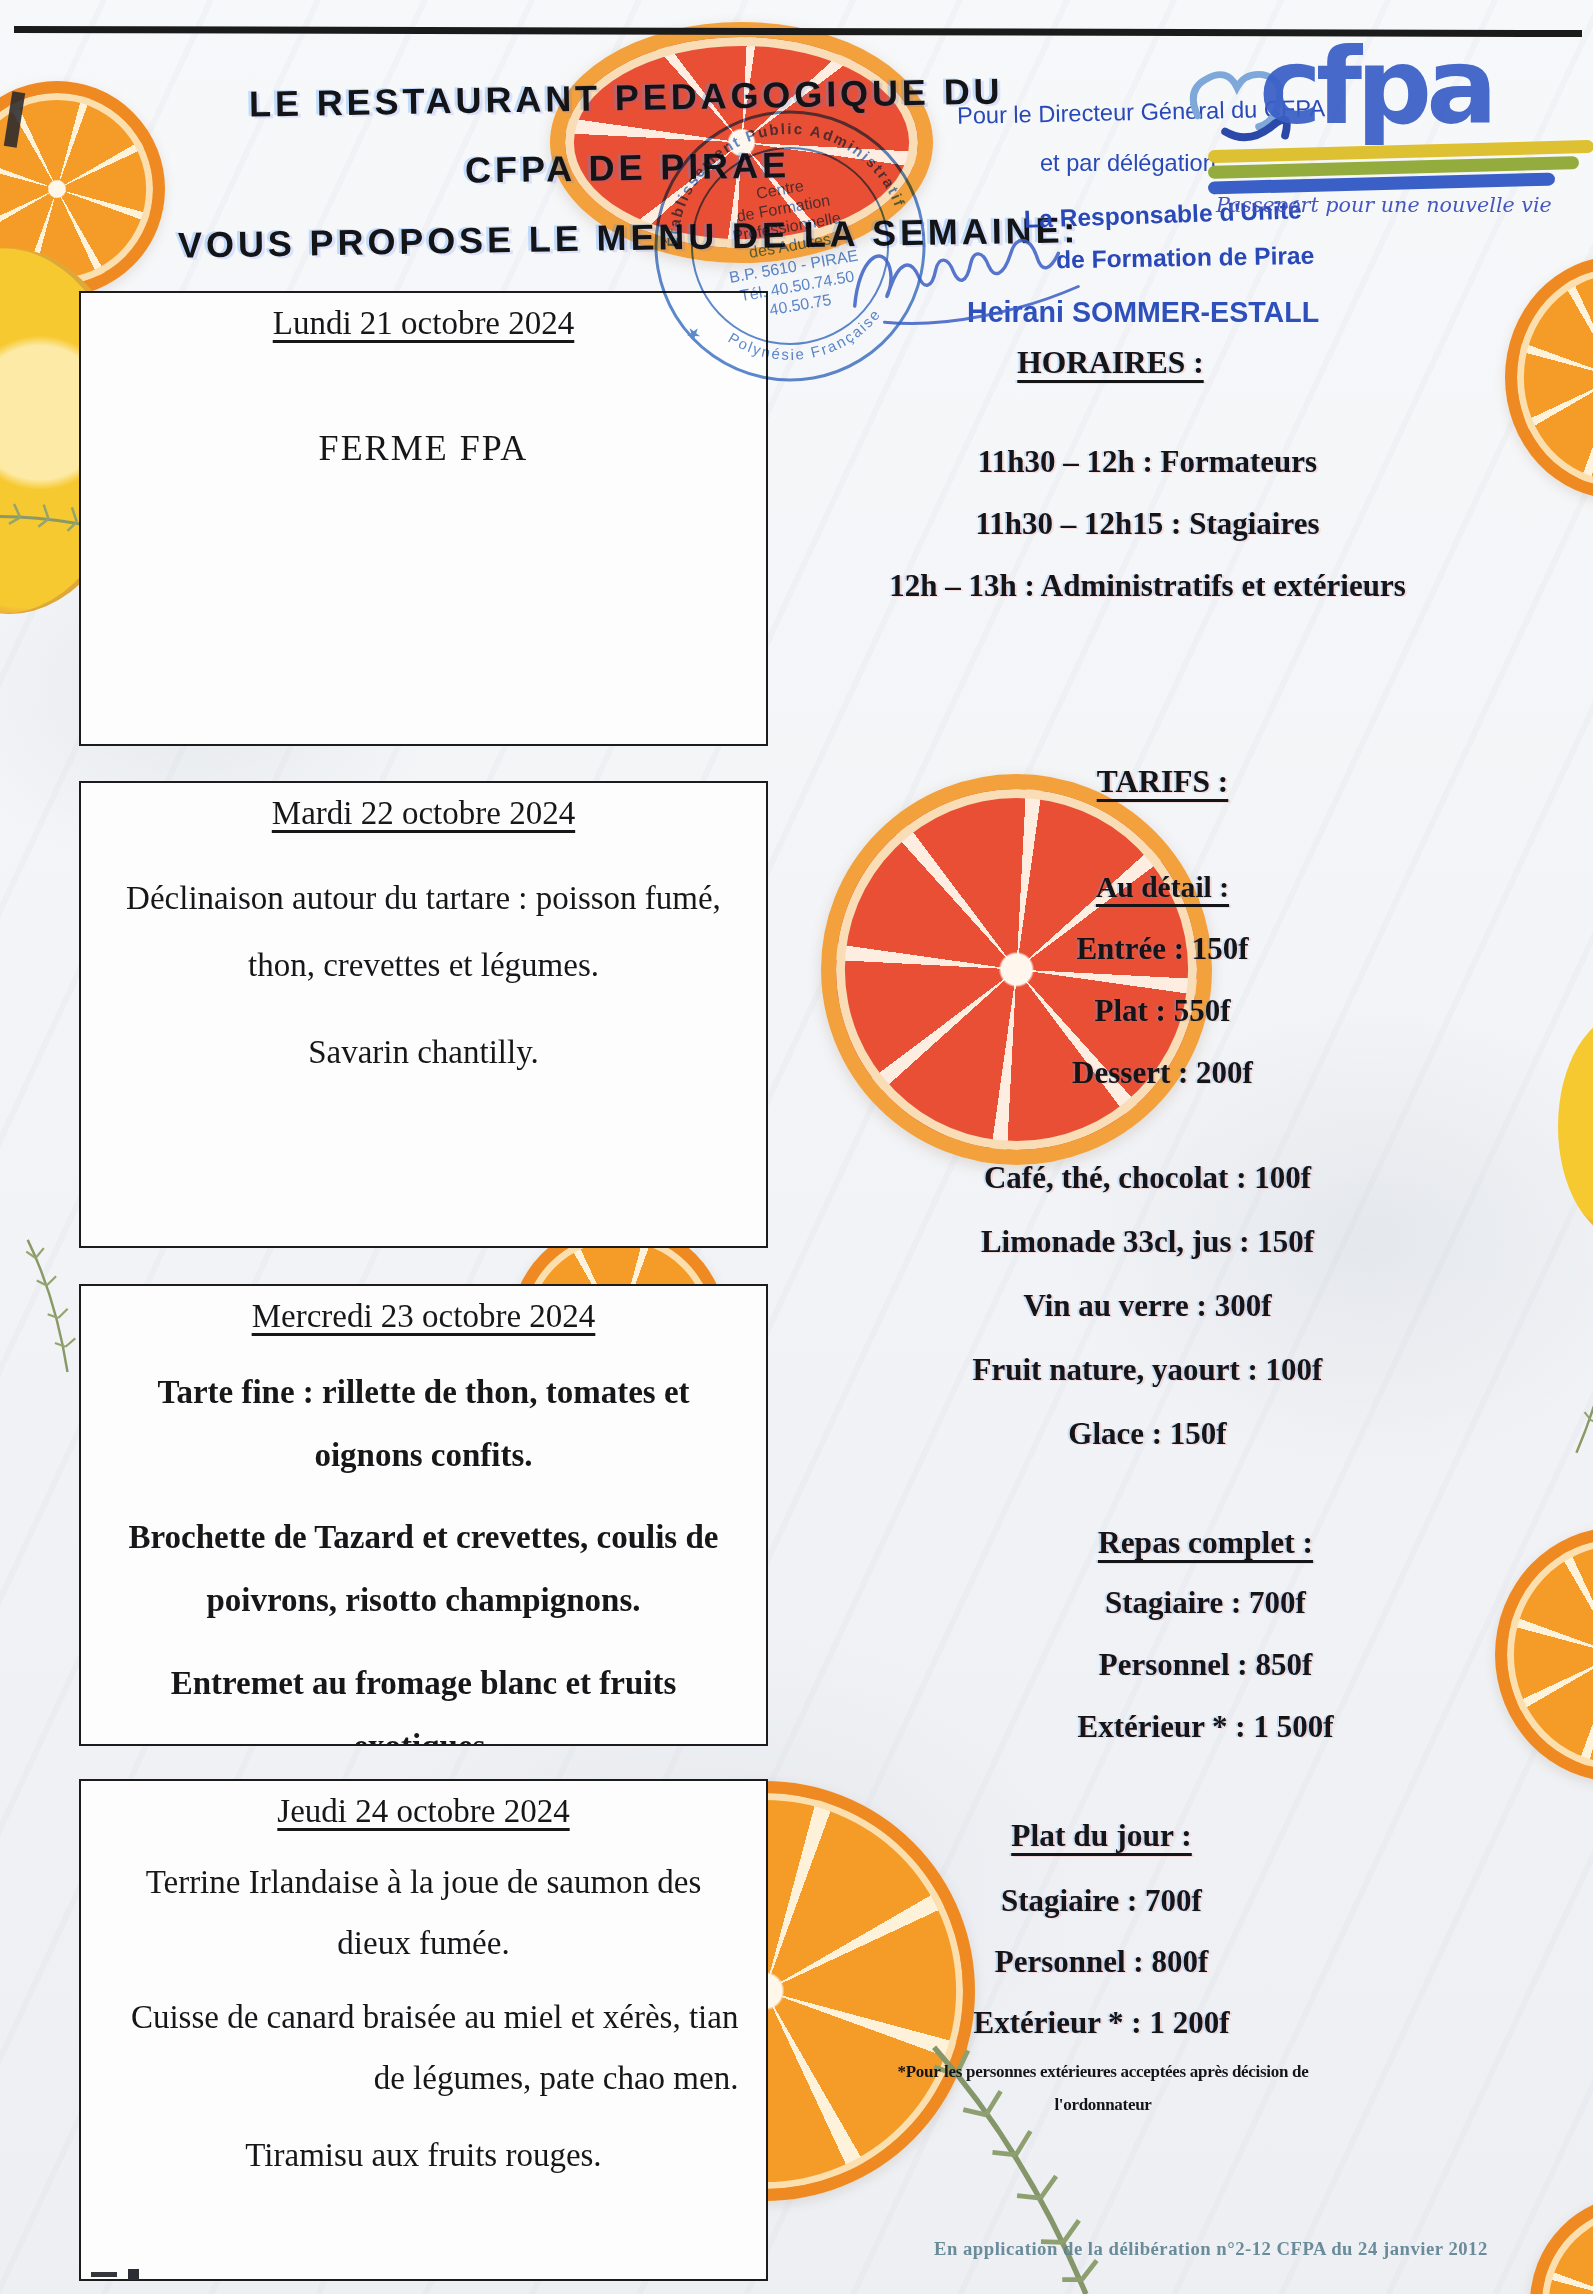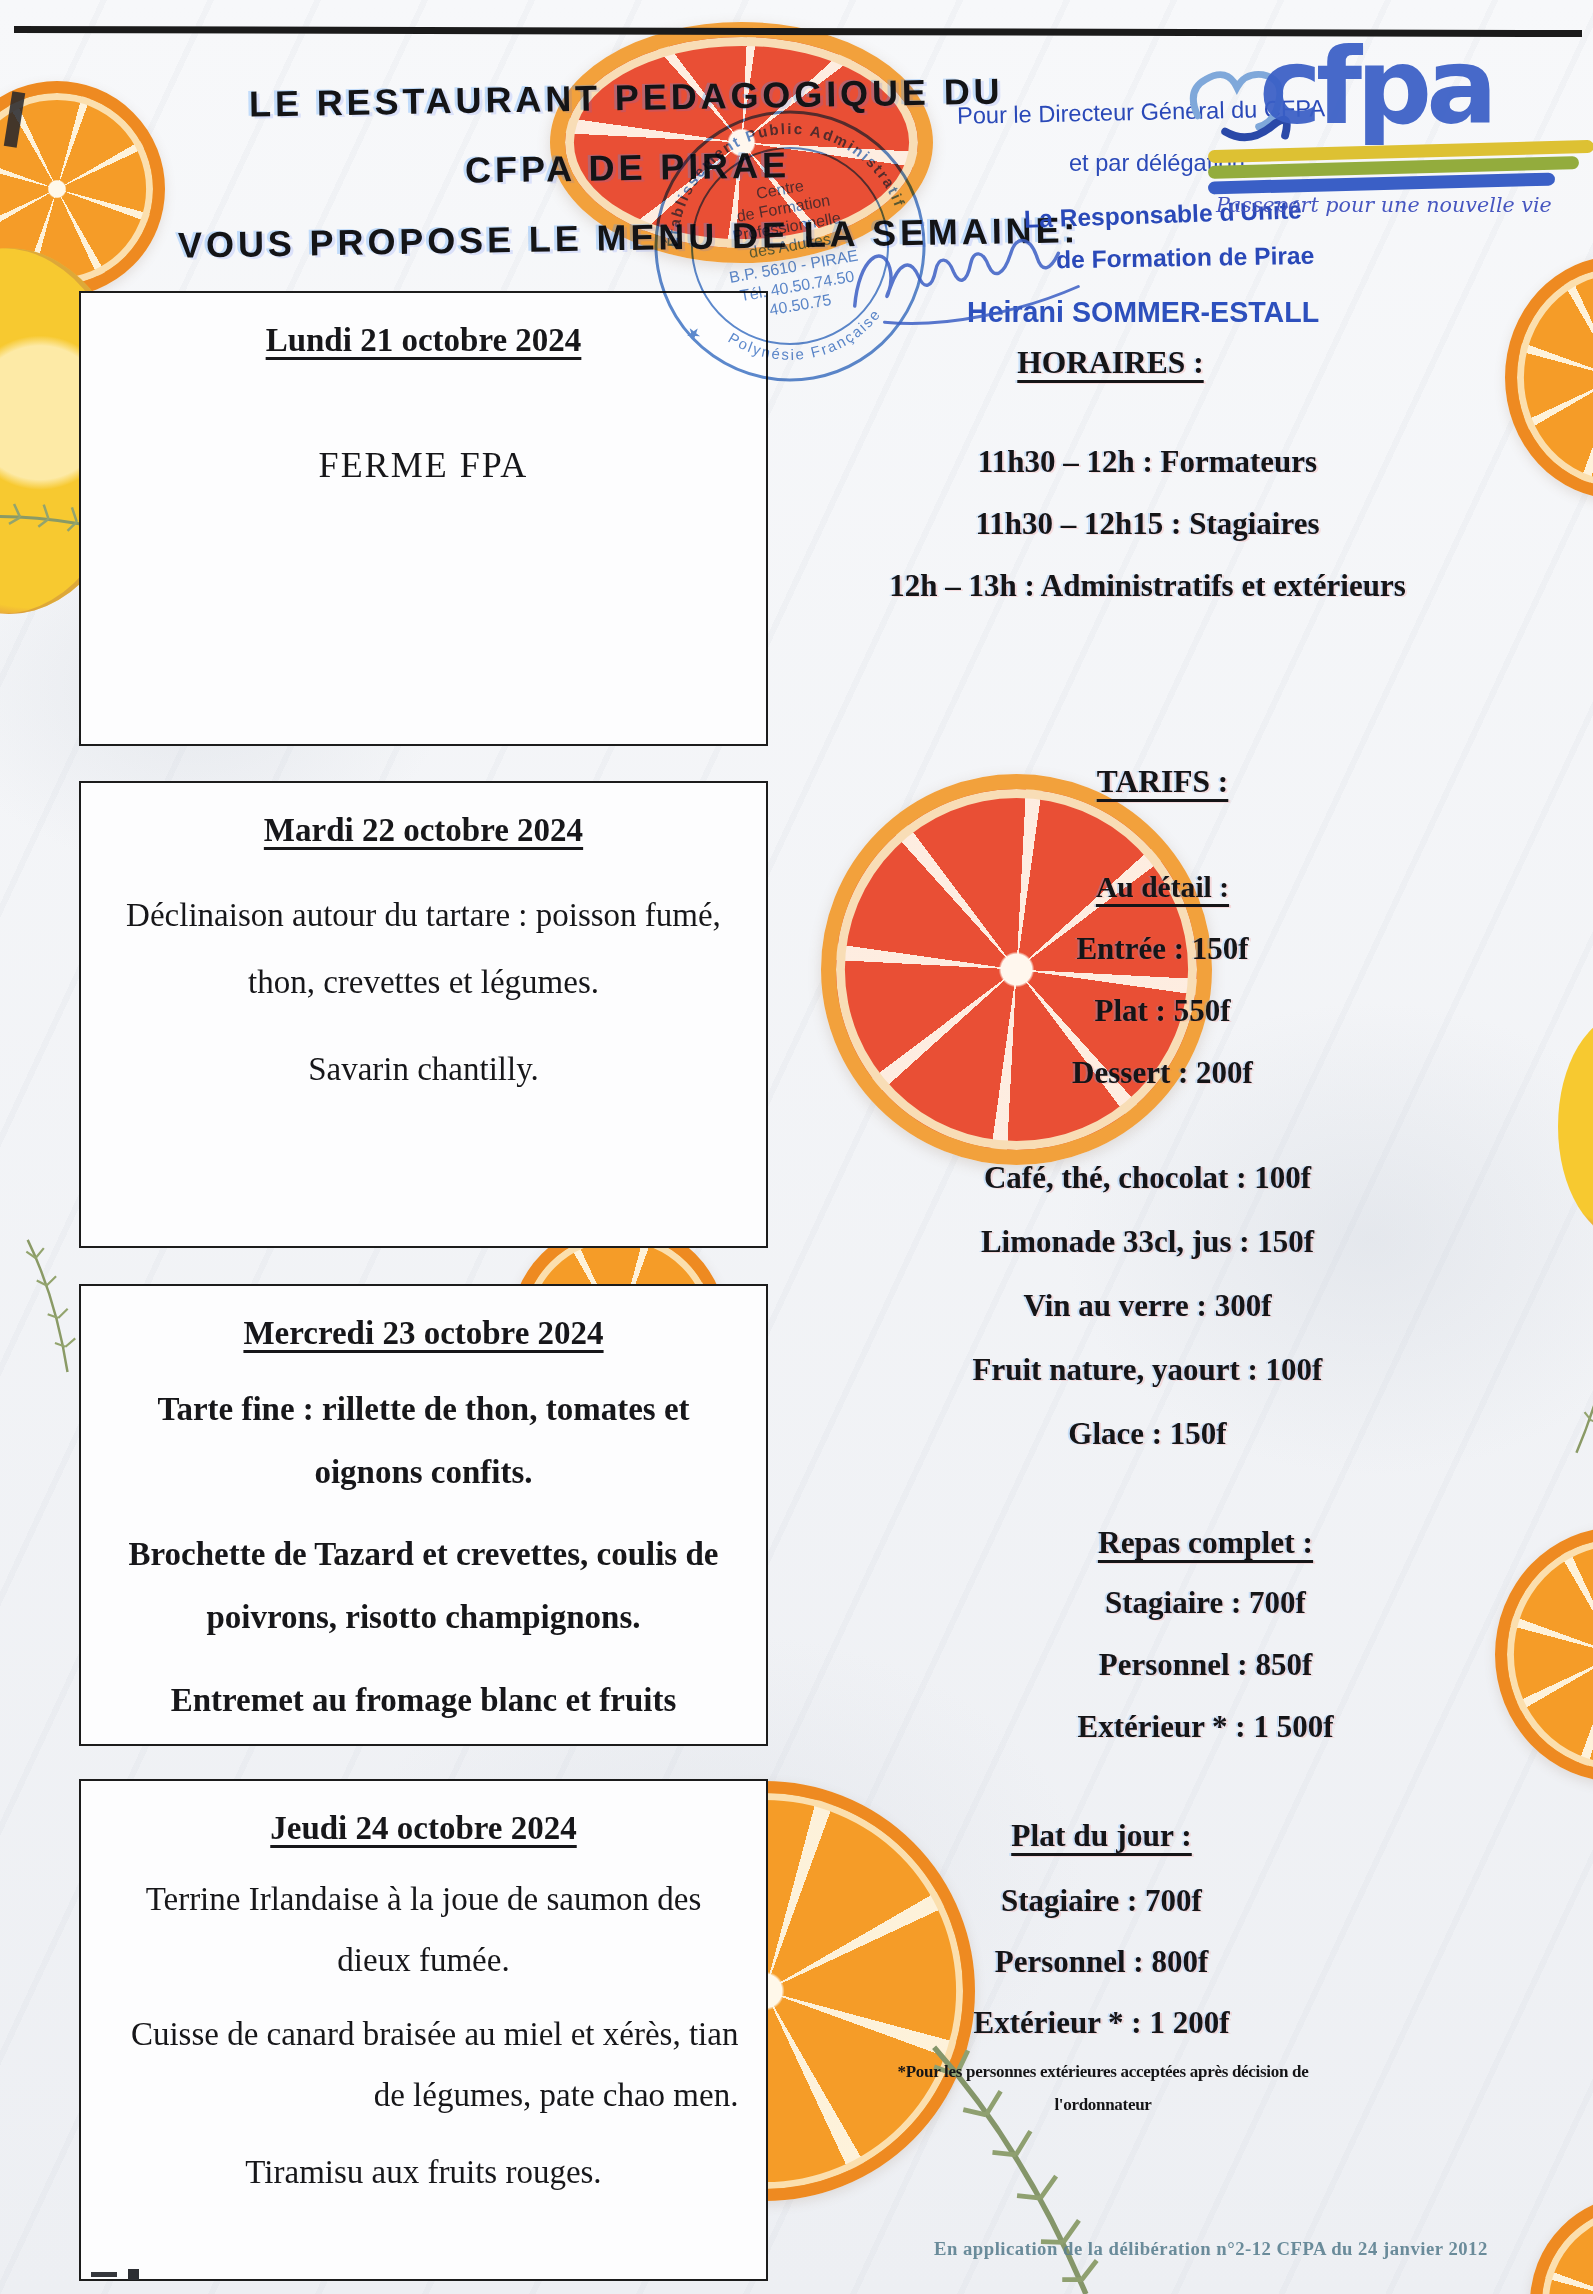--- a/index.html
+++ b/index.html
@@ -45,40 +45,40 @@
   .f-bottom-orange{left:555px;top:1781px;width:396px;height:396px;}
   .f-corner-orange{left:1530px;top:2195px;width:192px;height:192px;}
   .sprig{z-index:2;}
   
   .title-block{left:116px;top:63px;width:1023px;text-align:center;z-index:3;
     transform:rotate(-1deg);font-weight:bold;font-size:36px;line-height:70px;letter-spacing:3.9px;color:#141416;
     text-shadow:-3px -1px 0 rgba(60,150,255,.28), 3px 2px 0 rgba(80,110,255,.16);}
   
   .blue-ink{color:#2a49b8;z-index:4;white-space:nowrap;}
   .d1{left:957px;top:99px;font-size:23.6px;font-weight:500;transform:rotate(-1.2deg);}
-  .d2{left:1040px;top:150px;font-size:23.6px;font-weight:500;margin-left:29px;}
+  .d2{left:1040px;top:150px;font-size:23.6px;font-weight:500;}
   .d3{left:1024px;top:201px;font-size:24.6px;font-weight:700;transform:rotate(-2deg);}
   .d4{left:1056px;top:244px;font-size:24.6px;font-weight:700;transform:rotate(-1deg);}
   .signatory{left:967px;top:296px;font-size:28.6px;font-weight:800;color:#2d50bd;}
   
   .logo{left:1133px;top:37px;width:461px;height:197px;z-index:4;}
   .wordmark{position:absolute;left:126px;top:-11.8px;font-size:106px;font-weight:bold;letter-spacing:-5.9px;
     color:#3a5fc6;opacity:.93;font-family:"DejaVu Sans",sans-serif;}
   .stripes{position:absolute;left:75px;top:108px;width:386px;}
   .stripe{height:12.8px;border-radius:6.9px;margin-bottom:3px;transform:rotate(-1.5deg);}
   .tagline{position:absolute;left:83px;top:156px;font-family:"DejaVu Serif",serif;font-style:italic;
     font-size:20.7px;color:#4656c0;white-space:nowrap;}
   
   .stamp{left:648px;top:104px;width:284px;height:284px;z-index:5;mix-blend-mode:multiply;opacity:.88;transform:rotate(-10deg);}
   .stamp text{fill:#4679c6;font-family:"Liberation Sans",sans-serif;}
   .signature{left:840px;top:215px;width:260px;height:122px;z-index:5;transform:rotate(-7deg);opacity:.85;}
   
   .menu-box{background:#fdfdfe;border:2.5px solid #1c1c1c;z-index:3;overflow:hidden;
     font-family:"Liberation Serif",serif;color:#17171a;text-align:center;}
-  .day-title{padding-top:29px;font-size:33px;font-weight:bold;text-decoration:underline;
+  .day-title{padding-top:12px;font-size:33px;font-weight:normal;text-decoration:underline;
     text-decoration-thickness:2.5px;text-underline-offset:5.9px;}
   .menu-box p{margin:0 27.6px;font-size:33px;line-height:67px;}
   .box-lundi{left:79px;top:291px;width:685px;height:451px;}
   .box-lundi p{margin-top:73px;font-size:36px;letter-spacing:2px;}
   .box-mardi{left:79px;top:781px;width:685px;height:463px;}
   .box-mardi .p1{margin-top:33px;} .box-mardi .p2,.box-mardi .p3{margin-top:19.7px;}
   .box-mercredi{left:79px;top:1284px;width:685px;height:458px;}
   .box-mercredi p{font-weight:bold;line-height:63px;}
   .box-mercredi .p1{margin-top:25.6px;} .box-mercredi .p2,.box-mercredi .p3{margin-top:19.7px;}
   .box-jeudi{left:79px;top:1779px;width:685px;height:498px;}

